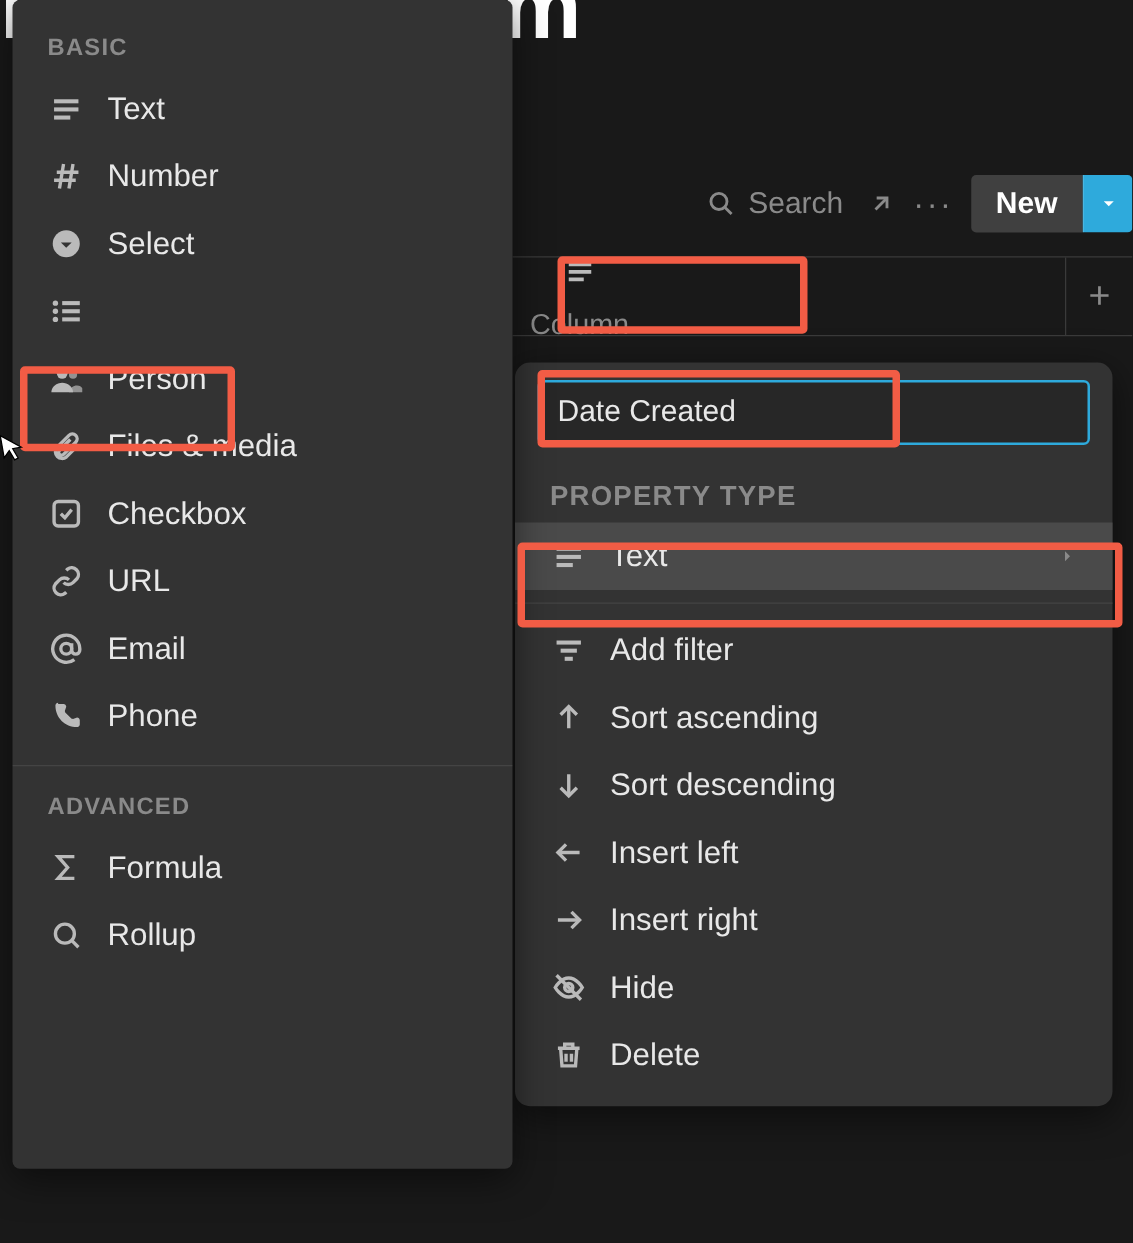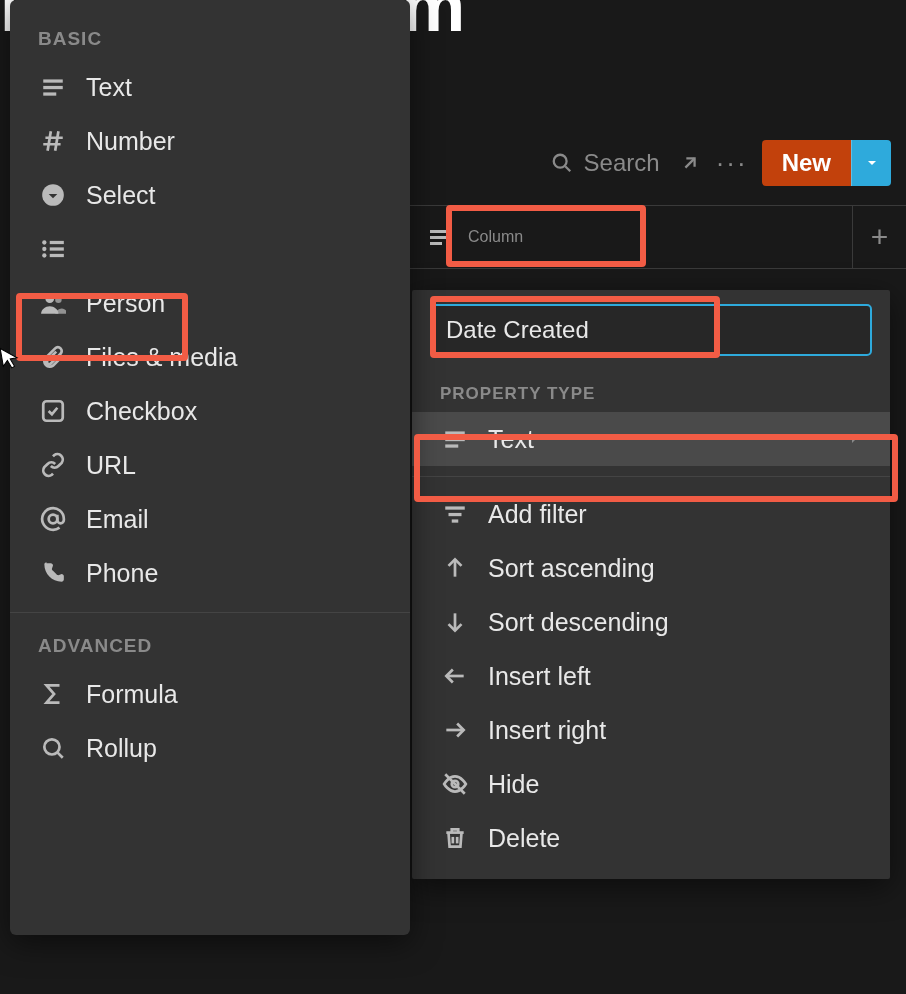--- a/index.html
+++ b/index.html
@@ -25,21 +25,21 @@
   }
 
   
   .top-toolbar {
     position: absolute;
     top: 140px;
     right: 0;
     display: flex;
     align-items: center;
     gap: 18px;
-    padding-right: 15px;
+    padding-right: 0;
     justify-content: flex-end;
   }
   .search-wrap {
     display: flex;
     align-items: center;
     gap: 10px;
     color: #8a8a8a;
     font-size: 24px;
   }
   .tool-icon {
@@ -49,21 +49,21 @@
     align-items: center;
     justify-content: center;
     color: #8a8a8a;
   }
   .new-btn {
     display: flex;
     align-items: stretch;
     height: 46px;
   }
   .new-btn-main {
-    background: #c2410c;
+    background: #404040;
     color: #fff;
     font-weight: 600;
     font-size: 24px;
     padding: 0 20px;
     display: flex;
     align-items: center;
     border-radius: 4px 0 0 4px;
   }
   .new-btn-drop {
     background: #2eaadc;
@@ -86,21 +86,22 @@
     border-bottom: 1px solid #3a3a3a;
     display: flex;
     align-items: center;
   }
   .col-header {
     display: flex;
     align-items: center;
     gap: 14px;
     padding: 8px 14px;
     color: #8a8a8a;
-    font-size: 16px;
+    font-size: 23px;
+    flex-direction: column;
   }
   .add-col {
     margin-left: auto;
     width: 54px;
     height: 100%;
     border-left: 1px solid #3a3a3a;
     display: flex;
     align-items: center;
     justify-content: center;
     color: #8a8a8a;
@@ -153,40 +154,40 @@
     margin: 12px 0;
   }
 
   
   .config-panel {
     position: absolute;
     top: 290px;
     left: 412px;
     width: 478px;
     background: #333333;
-    border-radius: 2px;
+    border-radius: 12px;
     box-shadow: 0 8px 30px rgba(0,0,0,0.5);
     padding: 14px 0 14px 0;
     z-index: 4;
   }
   .name-input-wrap {
     padding: 0 18px 14px 18px;
   }
   .name-input {
     width: 100%;
     background: #272727;
     border: 2px solid #2eaadc;
     border-radius: 5px;
     color: #e8e8e8;
     font-size: 24px;
     padding: 10px 14px;
     outline: none;
   }
   .config-section-label {
-    font-size: 17px;
+    font-size: 22px;
     font-weight: 600;
     letter-spacing: 1px;
     color: #8a8a8a;
     padding: 14px 28px 8px 28px;
   }
   .config-item {
     display: flex;
     align-items: center;
     gap: 18px;
     padding: 12px 28px;

